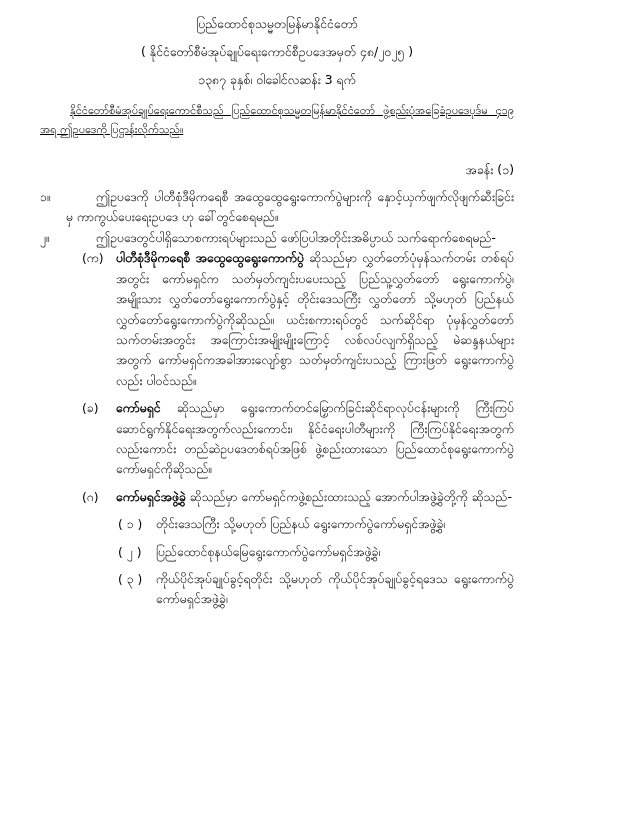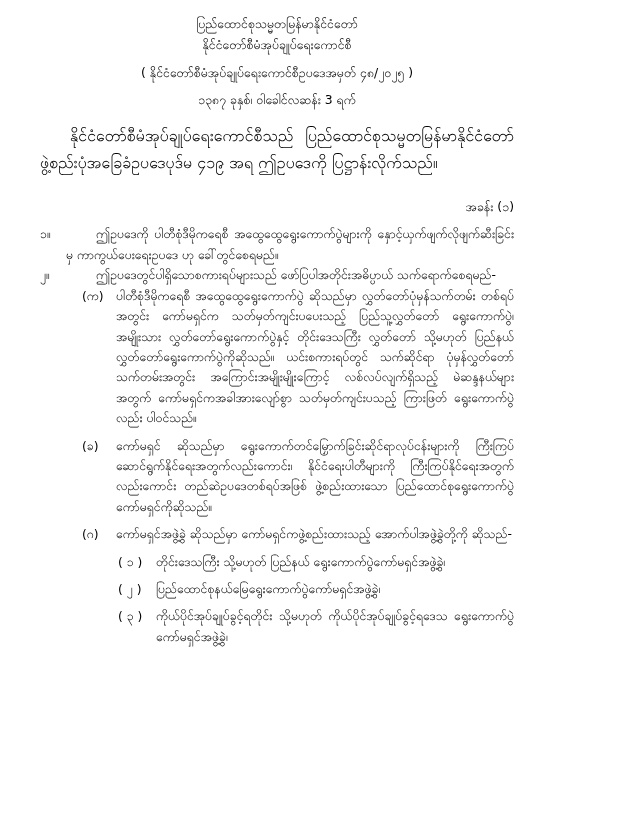--- a/index.html
+++ b/index.html
@@ -14,36 +14,37 @@
   .page {
     width: 554px;
     height: 831px;
     box-sizing: border-box;
     padding: 14px 40px 10px 40px;
     background: #ffffff;
     position: relative;
     overflow: hidden;
   }
   .bold {
-    font-weight: normal;
+    font-weight: bold;
     margin-top: 16px;
   }
   .title-block > div {
     text-align: center;
     font-size: 12.4px;
     line-height: 1.68;
   }
   .gap-sm { height: 7px; }
   .gap-md { height: 12px; }
   .gap-lg { height: 20px; }
 
   .para {
-    font-size: 16px;
+    font-size: 11px;
     line-height: 1.66;
     text-align: justify;
+    text-decoration: underline;
   }
   .para-indent {
     text-indent: 30px;
   }
   .hanging {
     display: flex;
     align-items: flex-start;
     font-size: 12.3px;
     line-height: 1.66;
   }
@@ -69,21 +70,20 @@
   }
   .u-indent { text-indent: 30px; }
 </style>
 </head>
 <body>
 
 <div class="page">
 
   <div class="title-block">
     <div>ပြည်ထောင်စုသမ္မတမြန်မာနိုင်ငံတော်</div>
-    <div>နိုင်ငံတော်စီမံအုပ်ချုပ်ရေးကောင်စီ</div>
   </div>
 
   <div class="gap-sm"></div>
 
   <div class="title-block">
     <div>( နိုင်ငံတော်စီမံအုပ်ချုပ်ရေးကောင်စီဥပဒေအမှတ် ၄၈/၂၀၂၅ )</div>
   </div>
 
   <div class="gap-sm"></div>
 

